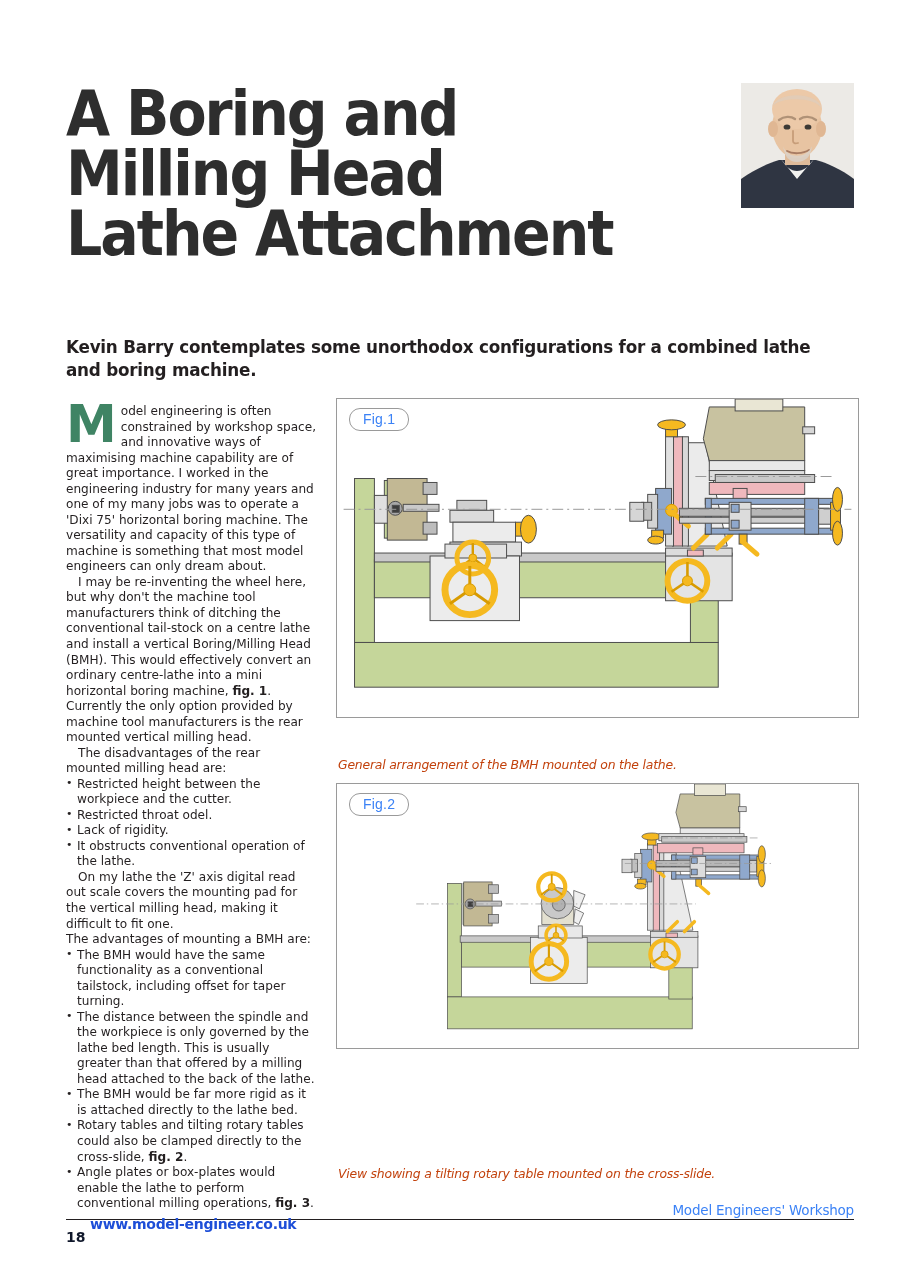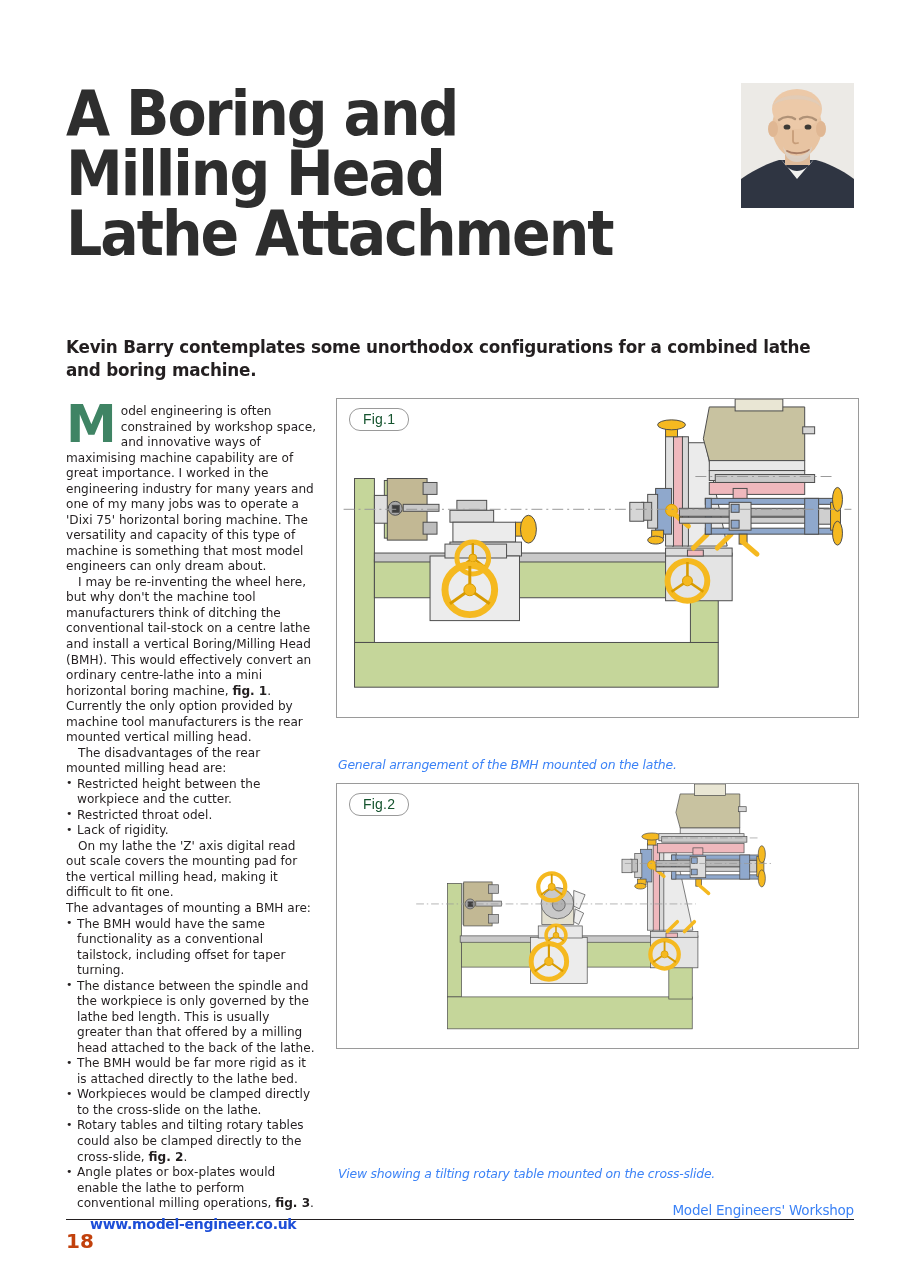--- a/index.html
+++ b/index.html
@@ -58,37 +58,37 @@
 
   
   .figbox{
     position:absolute;border:1px solid #9a9a9a;background:#fff;box-sizing:border-box;
   }
   #fig1-box{left:336px;top:398px;width:523px;height:320px;}
   #fig2-box{left:336px;top:783px;width:523px;height:266px;}
   .figpill{
     position:absolute;left:12px;top:9px;
     border:1px solid #9a9a9a;border-radius:11px;
-    padding:2px 13px 3px 13px;font-size:14px;color:#14532d;
+    padding:2px 13px 3px 13px;font-size:14px;color:#3b82f6;
     background:#fff;font-family:"Liberation Sans",sans-serif;
     letter-spacing:0.2px;
   }
   .figcap{
-    position:absolute;font-style:italic;font-size:12.4px;color:#3b82f6;
+    position:absolute;font-style:italic;font-size:12.4px;color:#c2410c;
     font-family:"DejaVu Sans",sans-serif;letter-spacing:-0.2px;
   }
   #fig1-cap{left:338px;top:757px;}
   #fig2-cap{left:338px;top:1166px;}
   .figsvg{position:absolute;left:0;top:0;width:100%;height:100%;}
 
   
   .footrule{position:absolute;left:66px;top:1219px;width:788px;height:1px;background:#231f20;}
   .foot-page{
-    position:absolute;left:66px;top:1229px;font-size:20px;font-weight:bold;
-    color:#c2410c;font-family:"DejaVu Sans",sans-serif;
+    position:absolute;left:66px;top:1229px;font-size:14px;font-weight:bold;
+    color:#0f172a;font-family:"DejaVu Sans",sans-serif;
   }
   .foot-url{
     position:absolute;left:90px;top:1216px;font-size:14px;font-weight:bold;
     color:#1d4ed8;font-family:"DejaVu Sans",sans-serif;letter-spacing:-0.3px;
   }
   .foot-right{
     position:absolute;right:51px;top:1202px;font-size:13.5px;color:#3b82f6;
     font-family:"DejaVu Sans",sans-serif;letter-spacing:-0.2px;
   }
 </style>
@@ -127,28 +127,28 @@
   <div class="standfirst">Kevin Barry contemplates some unorthodox configurations for a combined lathe and boring machine.</div>
 
   <div class="col">
     <p><span class="dropcap">M</span><span>odel engineering is often constrained by workshop space, and innovative ways of maximising machine capability are of great importance. I worked in the engineering industry for many years and one of my many jobs was to operate a 'Dixi 75' horizontal boring machine. The versatility and capacity of this type of machine is something that most model engineers can only dream about.</span></p>
     <p class="indent"><span>I may be re-inventing the wheel here, but why don't the machine tool manufacturers think of ditching the conventional tail-stock on a centre lathe and install a vertical Boring/Milling Head (BMH). This would effectively convert an ordinary centre-lathe into a mini horizontal boring machine, </span><span class="b">fig. 1</span><span>. Currently the only option provided by machine tool manufacturers is the rear mounted vertical milling head.</span></p>
     <p class="indent">The disadvantages of the rear mounted milling head are:</p>
     <ul class="bullets">
       <li>Restricted height between the workpiece and the cutter.</li>
       <li>Restricted throat odel.</li>
       <li>Lack of rigidity.</li>
+      <li>It obstructs conventional operation of the lathe.</li>
     </ul>
     <p class="indent">On my lathe the 'Z' axis digital read out scale covers the mounting pad for the vertical milling head, making it difficult to fit one.</p>
     <p>The advantages of mounting a BMH are:</p>
     <ul class="bullets">
       <li>The BMH would have the same functionality as a conventional tailstock, including offset for taper turning.</li>
       <li>The distance between the spindle and the workpiece is only governed by the lathe bed length. This is usually greater than that offered by a milling head attached to the back of the lathe.</li>
       <li>The BMH would be far more rigid as it is attached directly to the lathe bed.</li>
-      <li>Workpieces would be clamped directly to the cross-slide on the lathe.</li>
       <li><span>Rotary tables and tilting rotary tables could also be clamped directly to the cross-slide, </span><span class="b">fig. 2</span><span>.</span></li>
       <li><span>Angle plates or box-plates would enable the lathe to perform conventional milling operations, </span><span class="b">fig. 3</span><span>.</span></li>
     </ul>
   </div>
 
   <div class="figbox" id="fig1-box">
     <svg class="figsvg" viewBox="0 0 523 320" xmlns="http://www.w3.org/2000/svg">
       <g stroke="#4d4d4d" stroke-width="1">
 
         <rect x="17" y="80" width="20" height="165" fill="#c5d69a"></rect>

